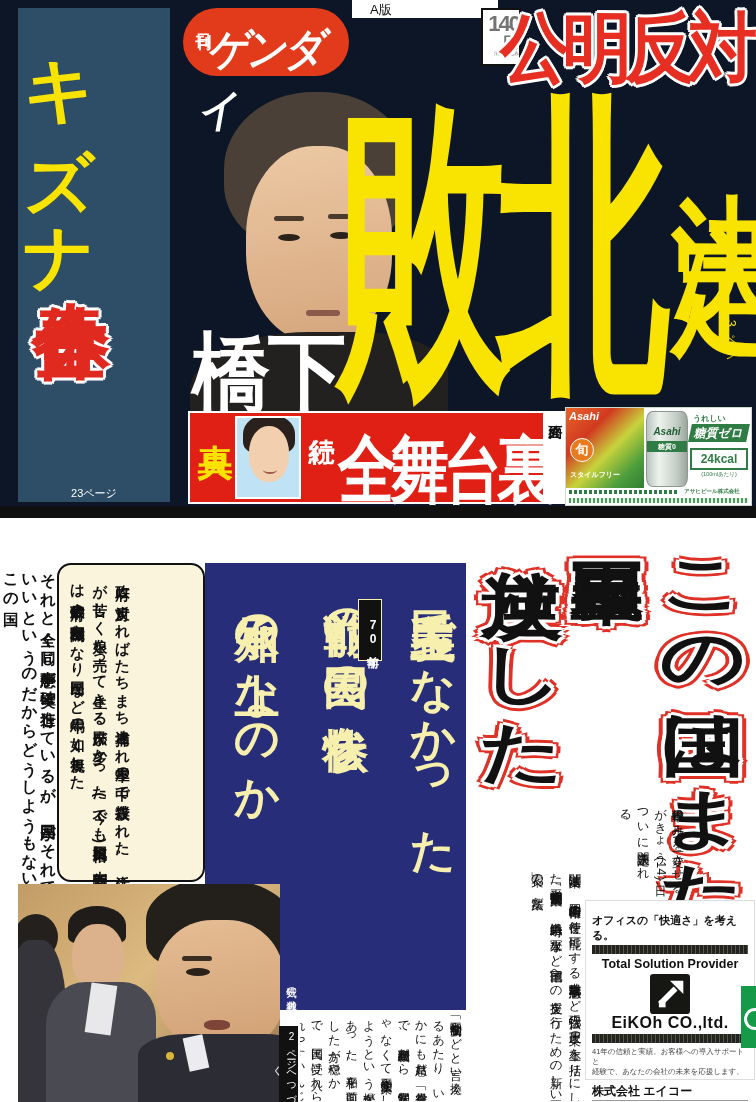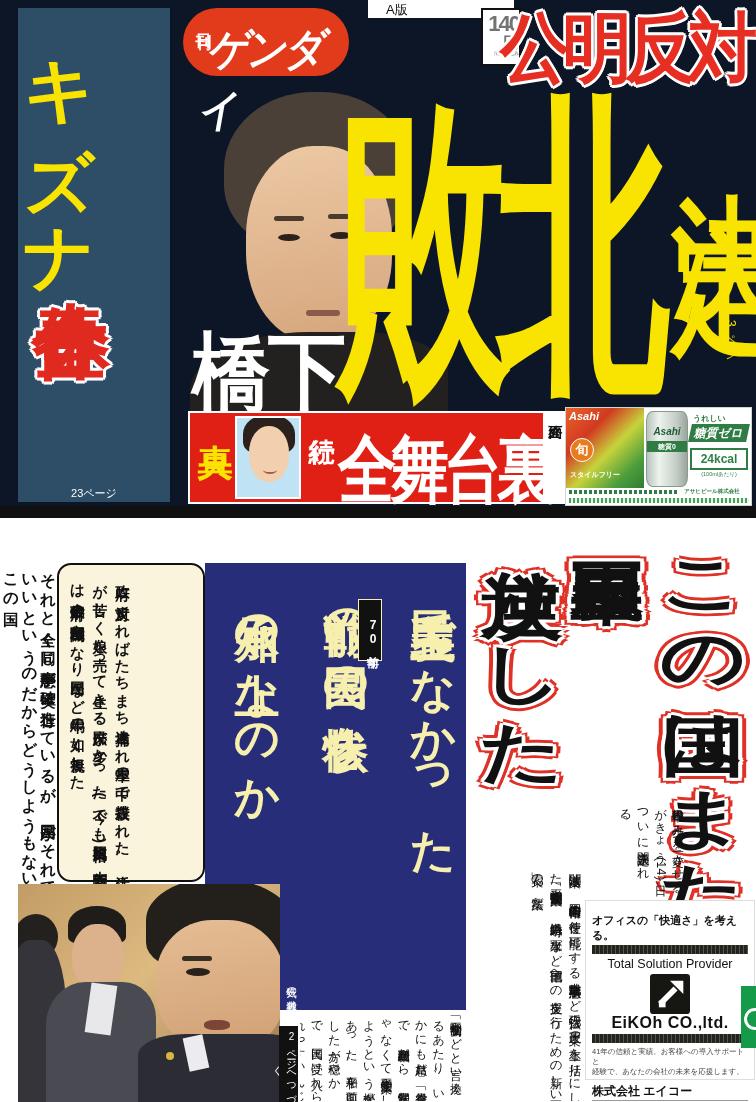--- a/index.html
+++ b/index.html
@@ -20,21 +20,21 @@
   
   .top-section{left:0;top:0;width:756px;height:506px;background:#0c1626;}
   .left-rail{left:18px;top:8px;width:152px;height:494px;background:#2e4d66;}
   .rail-y{left:6px;top:2px;font-size:70px;color:#f8e400;letter-spacing:4px;line-height:1.02;}
   .rail-r{left:14px;top:232px;font-size:78px;color:#e02a20;letter-spacing:2px;line-height:1.02;}
   .rail-page{left:0;top:478px;width:152px;text-align:center;color:#fff;font-size:11px;}
   .masthead{left:183px;top:8px;width:166px;height:68px;background:#e23b1b;border-radius:36px;}
   .mh-nikkan{left:12px;top:13px;color:#fff;font-size:16px;font-weight:900;line-height:1.1;}
   .mh-gendai{left:33px;top:11px;color:#fff;font-size:40px;font-weight:900;
              transform:skewX(-10deg) scaleY(1.1);transform-origin:left top;letter-spacing:-3px;}
-  .edition-patch{left:368px;top:0;width:146px;height:18px;background:#fff;}
+  .edition-patch{left:352px;top:0;width:146px;height:18px;background:#fff;}
   .edition-label{left:18px;top:1px;color:#111;font-size:13px;}
   .date-box{left:352px;top:20px;width:122px;height:54px;background:#fff;border:2px solid #111;
             text-align:center;color:#111;line-height:1.15;}
   .issue-line{font-size:10.5px;font-weight:700;margin-top:2px;}
   .date-main{font-size:18px;font-weight:900;letter-spacing:-1px;}
   .pub-line{font-size:7px;}
   .reg-line{font-size:6px;color:#333;}
   .price-box{left:481px;top:8px;width:36px;height:54px;background:#fff;border:2px solid #111;
              text-align:right;color:#737373;line-height:1;}
   .price-num{font-size:22px;font-weight:900;margin-top:3px;letter-spacing:-2px;}
@@ -142,21 +142,21 @@
   .art-start{left:590px;top:800px;width:96px;height:99px;font-size:12px;line-height:1.45;letter-spacing:0.5px;}
   .art-mid{left:470px;top:864px;width:114px;height:237px;font-size:12.5px;line-height:1.5;letter-spacing:0.5px;}
   .art-end{left:300px;top:1012px;width:164px;height:89px;font-size:12px;line-height:1.45;letter-spacing:0.5px;}
   .cont-label{left:279px;top:1026px;width:19px;height:76px;background:#111;color:#fff;font-size:10px;
               text-align:center;padding-top:2px;box-sizing:border-box;}
   
   .eikoh-ad{left:585px;top:900px;width:170px;height:180px;background:#fff;border:1px solid #ddd;
             box-sizing:border-box;padding:12px 6px;text-align:center;}
   .ek-catch{text-align:left;color:#111;font-size:11px;font-weight:900;}
   .ek-band{height:9px;margin:2px 0;background:repeating-linear-gradient(90deg,#23231f 0 3px,#55554a 3px 4px);}
-  .ek-tsp{color:#111;font-size:12.5px;font-weight:400;margin-top:3px;}
+  .ek-tsp{color:#111;font-size:12.5px;font-weight:700;margin-top:3px;}
   .ek-logo{margin:3px auto 0;display:block;}
   .ek-name{color:#111;font-size:16px;font-weight:900;letter-spacing:0.5px;}
   .ek-desc{color:#444;font-size:7.5px;text-align:left;line-height:1.35;margin-top:4px;}
   .ek-jp{color:#111;font-size:12px;font-weight:700;text-align:left;margin-top:6px;border-bottom:1px solid #999;}
   .ek-addr{height:5px;margin-top:3px;background:repeating-linear-gradient(90deg,#777 0 2px,#fff 2px 4px);}
   .green-tab{left:741px;top:986px;width:15px;height:62px;background:#159a4a;overflow:hidden;}
   .gt-ring{position:absolute;left:3px;top:22px;width:16px;height:16px;border:3px solid #fff;border-radius:50%;}
 </style>
 </head>
 <body>

